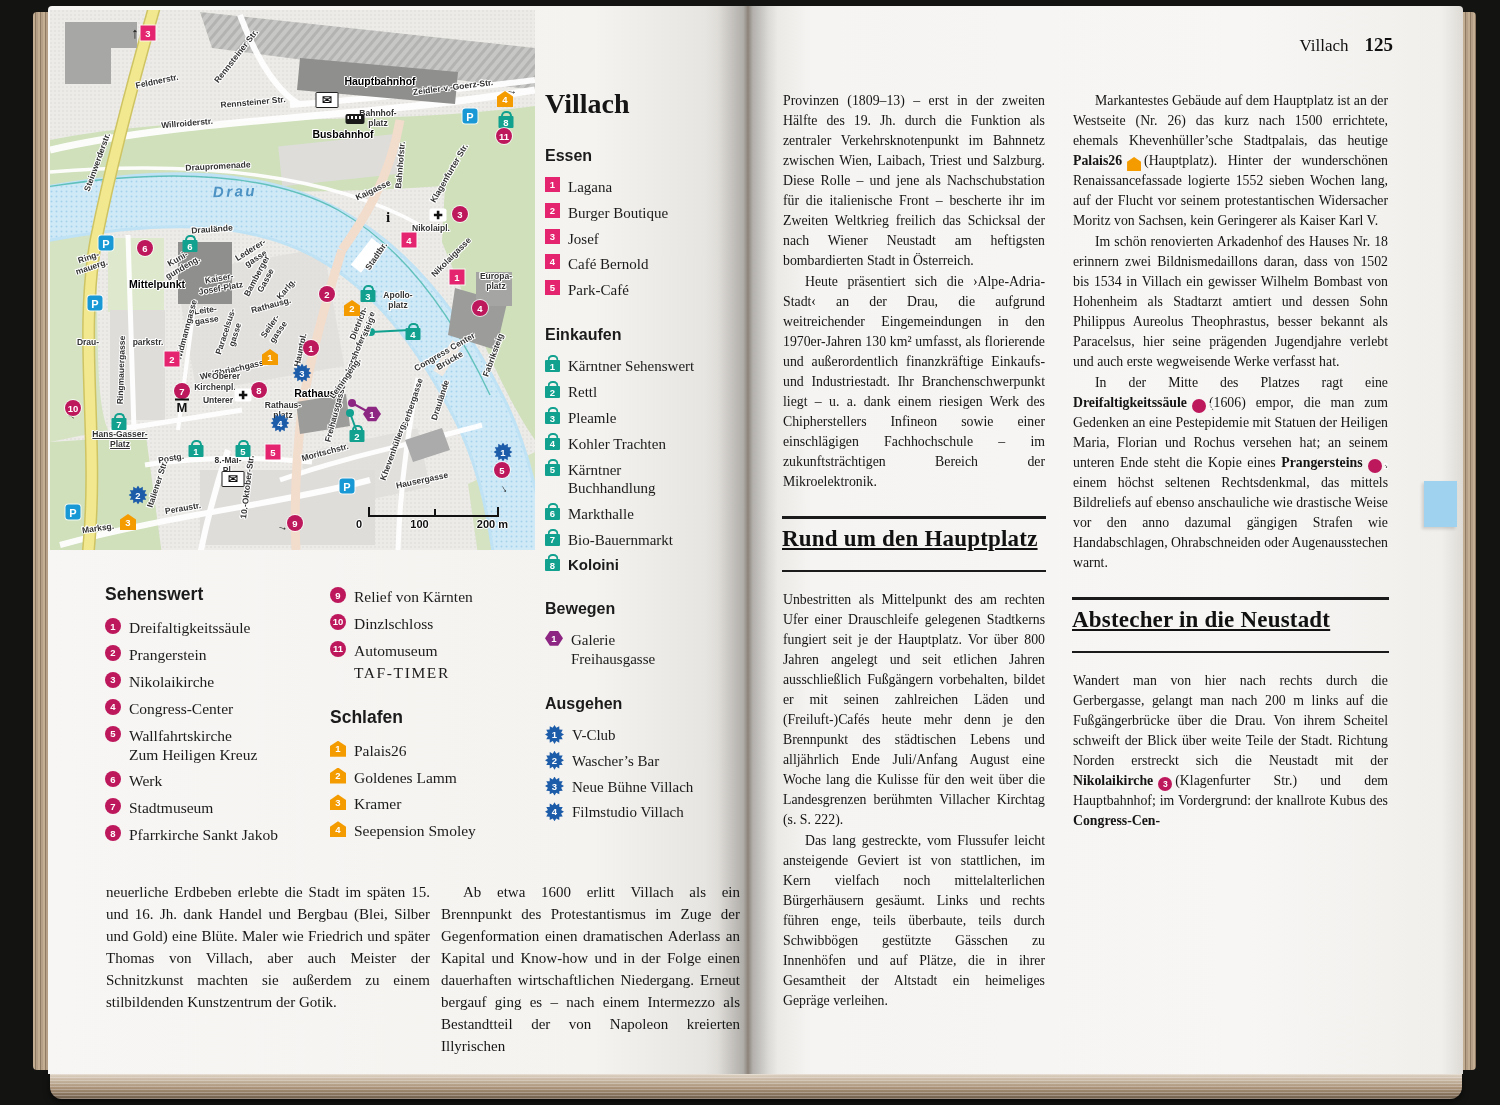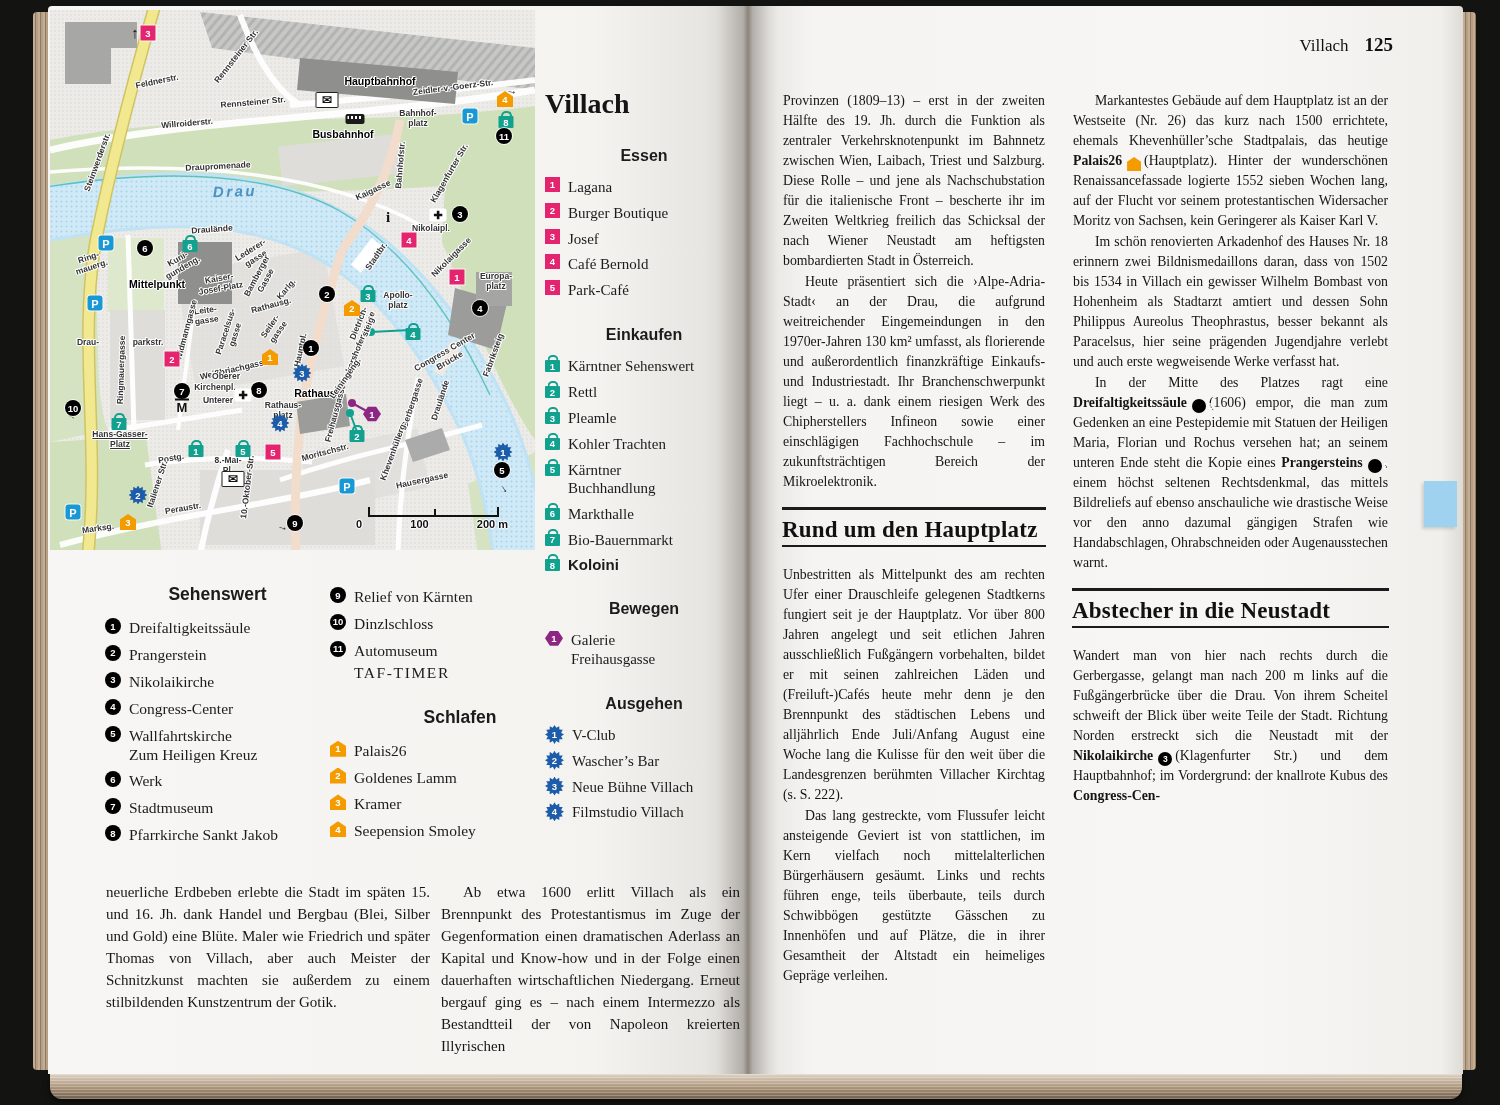--- a/index.html
+++ b/index.html
@@ -33,21 +33,21 @@
     font:700 8.5px "Liberation Sans",sans-serif;color:#333;
     text-shadow:1px 0 0 #fff,-1px 0 0 #fff,0 1px 0 #fff,0 -1px 0 #fff,1px 1px 0 #fff,-1px -1px 0 #fff;}
   .maplabel.place{font-size:10.5px;color:#000;}
   .maplabel.water{font:italic 700 15px "Liberation Sans",sans-serif;color:#4c92c3;letter-spacing:2.5px;text-shadow:none;}
   .maplabel.arw{font-size:11px;text-shadow:none;color:#111;}
 
   
   .mk{position:relative;display:inline-flex;align-items:center;justify-content:center;
       width:16px;height:16px;flex:none;font:700 9.5px "Liberation Sans",sans-serif;color:#fff;}
   .mk.essen{background:#e5246f;width:15px;height:15px;}
-  .mk.sehenswert{background:#000000;border-radius:50%;}
+  .mk.sehenswert{background:#be185d;border-radius:50%;}
   .mk.einkaufen{background:#12a08f;width:15px;height:12px;margin-top:4px;border-radius:1px;}
   .mk.einkaufen::before{content:"";position:absolute;top:-5px;left:50%;transform:translateX(-50%);
       width:7px;height:6px;border:2px solid #12a08f;border-bottom:none;border-radius:5px 5px 0 0;}
   .mk.schlafen{background:#f49b00;clip-path:polygon(50% 0,100% 34%,100% 100%,0 100%,0 34%);}
   .mk.bewegen{background:#8d2683;width:18px;height:16px;clip-path:polygon(27% 4%,73% 4%,100% 50%,73% 96%,27% 96%,0 50%);}
   .mk.ausgehen{background:#1d5ca9;width:19px;height:19px;clip-path:polygon(100% 50%,84.8% 59.3%,93.3% 75%,75.5% 75.5%,75% 93.3%,59.3% 84.8%,50% 100%,40.7% 84.8%,25% 93.3%,24.5% 75.5%,6.7% 75%,15.2% 59.3%,0% 50%,15.2% 40.7%,6.7% 25%,24.5% 24.5%,25% 6.7%,40.7% 15.2%,50% 0%,59.3% 15.2%,75% 6.7%,75.5% 24.5%,93.3% 25%,84.8% 40.7%);}
   .mk.parking{background:#1899d6;border-radius:3px;width:15px;height:15px;font-size:11px;}
   .mk.post{background:#fff;border:1px solid #222;color:#111;width:21px;height:14px;font-size:12px;border-radius:1px;}
   .mk.info{background:transparent;color:#111;font:700 15px "Liberation Serif",serif;width:10px;}
   .mk.cross{background:#fff;color:#111;width:17px;height:13px;font-size:11px;border-radius:2px;}
@@ -56,21 +56,21 @@
   .mk.bus::before{content:"";position:absolute;top:2px;left:2px;right:2px;height:3px;
       background:repeating-linear-gradient(90deg,#fff 0 2px,transparent 2px 4px);}
   .mk.northarrow{background:transparent;color:#111;font-size:15px;font-weight:700;}
   .mk.onmap{position:absolute;transform:translate(-50%,-50%);}
   .mk.onmap.essen,.mk.onmap.sehenswert,.mk.onmap.parking{box-shadow:0 0 0 1px rgba(255,255,255,.75);}
   .mk.inline{width:14px;height:14px;font-size:8.5px;margin:0 3px 0 5px;vertical-align:-2px;display:inline-flex;}
 
   
   .poi{position:absolute;left:497px;top:82px;width:198px;color:#151515;}
   .poi-title{font:700 28px "Liberation Serif",serif;margin:0 0 27px;}
-  .poi-sec h3,.leg h3{font:700 16px "Liberation Sans",sans-serif;color:#1b1b1b;margin:0 0 12px;text-align:center;}
+  .poi-sec h3,.leg h3{font:700 16px "Liberation Sans",sans-serif;color:#1b1b1b;margin:0 0 12px;}
   .poi-sec{margin-bottom:27px;}
   .itemlist{list-style:none;margin:0;padding:0;}
   .itemlist li{display:flex;gap:8px;align-items:flex-start;margin-bottom:6.5px;
       font:15px "Liberation Serif",serif;line-height:1.22;color:#1b1b1b;}
   .itemlist .txt{white-space:pre-line;padding-top:1px;}
   .itemlist .txt.hl{font:700 15px "Liberation Sans",sans-serif;}
   .itemlist .sub{letter-spacing:1.6px;margin-top:3px;}
 
   
   .legend{position:absolute;left:57px;top:578px;width:640px;display:flex;}
@@ -87,21 +87,21 @@
   .rhead{position:absolute;top:28px;right:70px;font-size:17px;color:#111;display:flex;gap:16px;align-items:baseline;}
   .rhead b{font-size:19px;}
   .rcol{position:absolute;top:84px;font-size:13.8px;line-height:20px;text-align:justify;color:#141414;}
   #rcol1{left:35px;width:264px;}
   #rcol2{left:325px;width:317px;}
   .body-p{margin:1px;}
   .body-p.ind{text-indent:22px;}
   .body-p .b{font-weight:700;}
   .secthead{font:700 23px "Liberation Serif",serif;color:#111;letter-spacing:.2px;
       border-top:3.5px solid #1b1b1b;border-bottom:2px solid #1b1b1b;
-      padding:7px 0 2px;margin:15px 0 18px;}
+      padding:7px 0 18px;margin:24px 0 18px;text-decoration:underline;}
 
   
   .scalebar{position:absolute;left:318px;top:497px;width:127px;height:8px;
       border-left:2px solid #111;border-right:2px solid #111;border-bottom:2px solid #111;}
   .scalebar .midtick{position:absolute;left:50%;bottom:0;width:2px;height:6px;background:#111;}
   .scalelabels{position:absolute;left:306px;top:508px;width:152px;display:flex;justify-content:space-between;
       font:700 11px "Liberation Sans",sans-serif;color:#111;
       text-shadow:1px 0 0 #fff,-1px 0 0 #fff,0 1px 0 #fff,0 -1px 0 #fff;}
 </style>
 </head>
@@ -237,21 +237,21 @@
         <div class="maplabel st" style="left: 121px; top: 448px; transform: translate(-50%, -50%) rotate(-10deg);">Postg.</div>
         <div class="maplabel st" style="left: 178px; top: 455px; transform: translate(-50%, -50%) rotate(0deg);">8.-Mai-
 Pl.</div>
         <div class="maplabel st" style="left: 197px; top: 477px; transform: translate(-50%, -50%) rotate(-83deg);">10.-Oktober-Str.</div>
         <div class="maplabel st" style="left: 107px; top: 474px; transform: translate(-50%, -50%) rotate(-72deg);">Italiener Str.</div>
         <div class="maplabel st" style="left: 133px; top: 498px; transform: translate(-50%, -50%) rotate(-10deg);">Peraustr.</div>
         <div class="maplabel st" style="left: 48px; top: 518px; transform: translate(-50%, -50%) rotate(-8deg);">Marksg.</div>
         <div class="maplabel st" style="left: 275px; top: 442px; transform: translate(-50%, -50%) rotate(-15deg);">Moritschstr.</div>
         <div class="maplabel place" style="left: 330px; top: 71px; transform: translate(-50%, -50%) rotate(0deg);">Hauptbahnhof</div>
         <div class="maplabel st" style="left: 403px; top: 77px; transform: translate(-50%, -50%) rotate(-7deg);">Zeidler-v.-Goerz-Str.</div>
-        <div class="maplabel st" style="left: 368px; top: 108px; transform: translate(-50%, -50%) rotate(0deg);">Bahnhof-
+        <div class="maplabel st" style="left: 328px; top: 108px; transform: translate(-50%, -50%) rotate(0deg);">Bahnhof-
 platz</div>
         <div class="maplabel place" style="left: 293px; top: 124px; transform: translate(-50%, -50%) rotate(0deg);">Busbahnhof</div>
         <div class="maplabel st" style="left: 350px; top: 155px; transform: translate(-50%, -50%) rotate(-85deg);">Bahnhofstr.</div>
         <div class="maplabel st" style="left: 323px; top: 180px; transform: translate(-50%, -50%) rotate(-25deg);">Kaigasse</div>
         <div class="maplabel st" style="left: 399px; top: 163px; transform: translate(-50%, -50%) rotate(-60deg);">Klagenfurter Str.</div>
         <div class="maplabel st" style="left: 381px; top: 218px; transform: translate(-50%, -50%) rotate(0deg);">Nikolaipl.</div>
         <div class="maplabel st" style="left: 401px; top: 247px; transform: translate(-50%, -50%) rotate(-45deg);">Nikolaigasse</div>
         <div class="maplabel st" style="left: 326px; top: 246px; transform: translate(-50%, -50%) rotate(-55deg);">Stadtbr.</div>
         <div class="maplabel st" style="left: 348px; top: 290px; transform: translate(-50%, -50%) rotate(0deg);">Apollo-
 platz</div>

